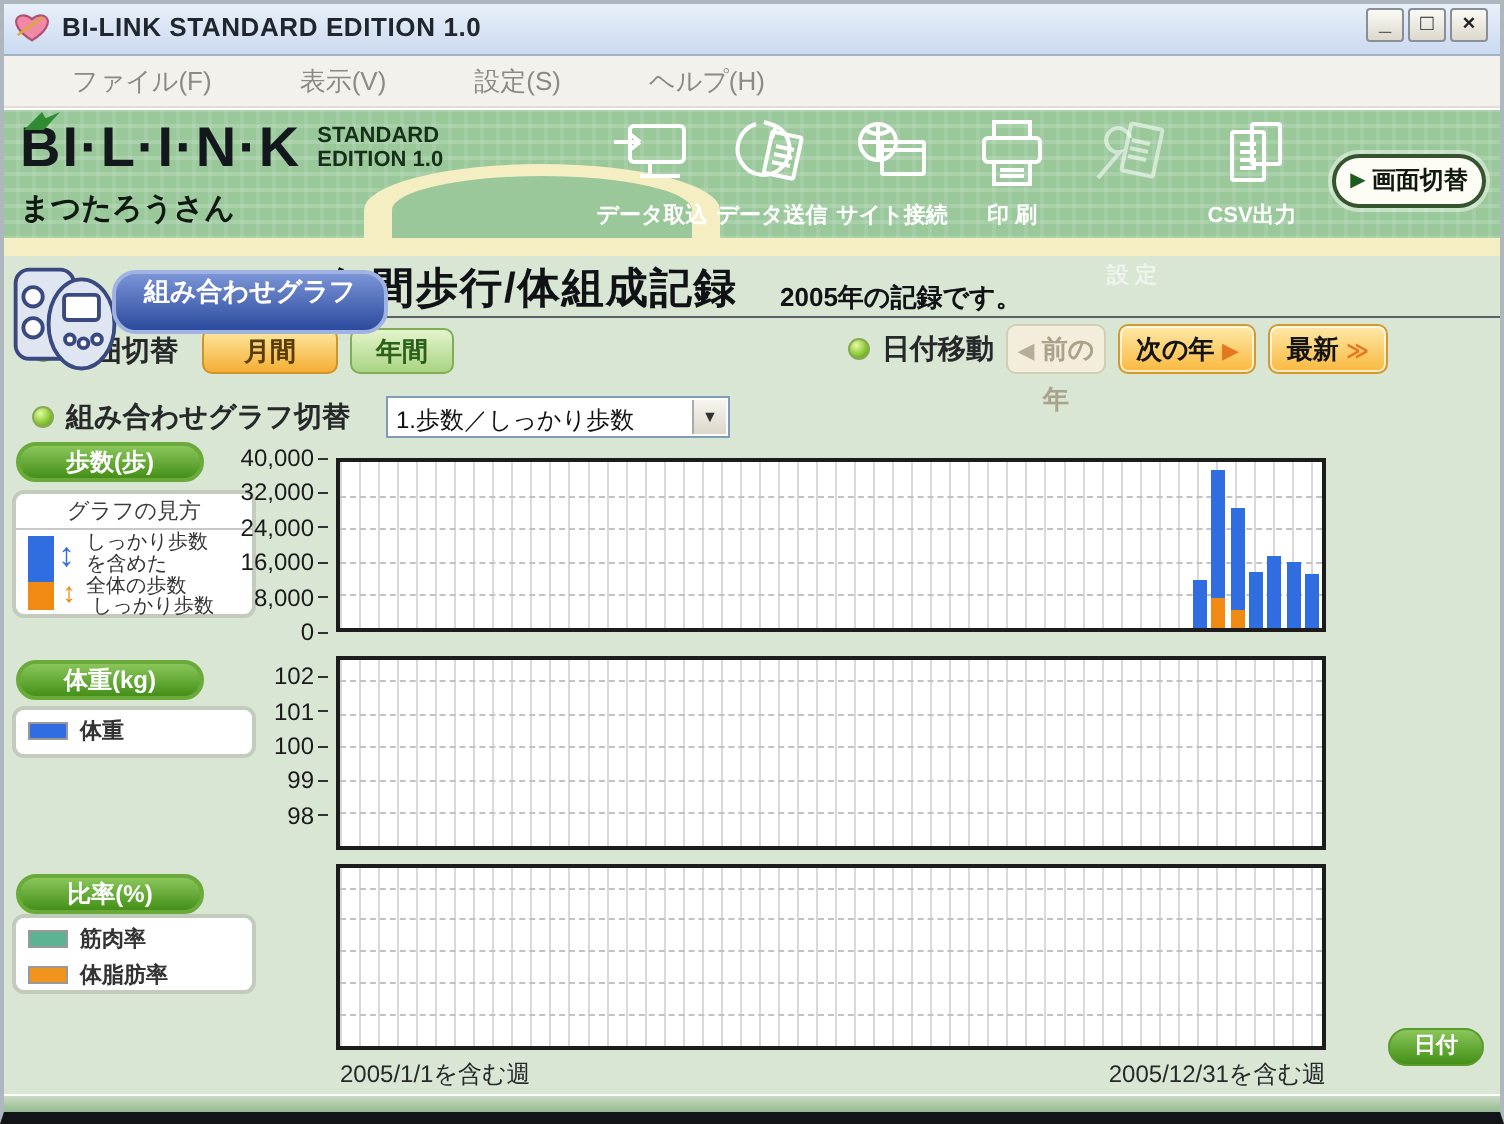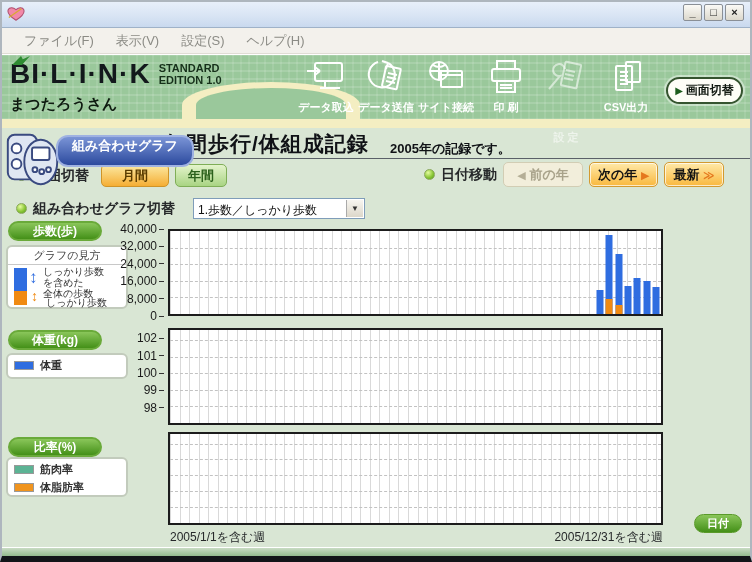--- a/index.html
+++ b/index.html
@@ -12,21 +12,21 @@
     background:linear-gradient(to bottom,#eaf1fb 0%,#d8e4f4 60%,#c9d9ee 100%);
     border-bottom:1px solid #9fb2c8; display:flex; align-items:center; padding-left:7px; }
   .titlebar .title { font-size:13px; color:#20262e; font-weight:bold; margin-left:6px; letter-spacing:.3px; }
   .winbtns { position:absolute; right:8px; top:4px; display:flex; gap:2px; }
   .winbtn { width:19px; height:17px; background:linear-gradient(#fbfaf6,#dcd8cc);
     border:1px solid #8a8f96; border-radius:2px; font-size:11px; line-height:14px; text-align:center;
     color:#222; font-weight:bold; cursor:default; }
 
   
   .menubar { position:absolute; left:0; top:28px; width:752px; height:26px; background:#f3f1ec;
-    border-bottom:1px solid #e0ddd5; display:flex; align-items:center; gap:2px; padding-left:14px; }
+    border-bottom:1px solid #e0ddd5; display:flex; align-items:center; gap:24px; padding-left:26px; }
   .menuitem { font-size:13px; color:#8b8b85; padding:3px 10px; }
 
   
   .header { position:absolute; left:0; top:54px; width:752px; height:74px;
     background-color:#9ac89b;
     background-image:repeating-linear-gradient(0deg, rgba(255,255,255,.14) 0 2px, rgba(0,0,0,0) 2px 8px),
                      repeating-linear-gradient(90deg, rgba(255,255,255,.10) 0 2px, rgba(0,0,0,0) 2px 8px);
     border-top:1px solid #fff; }
   .swoosh-band { position:absolute; left:0; bottom:0; width:752px; height:9px; background:#f4eec2; }
   .swoosh-hump { position:absolute; left:182px; bottom:0; width:178px; height:46px; background:#f4eec2;
@@ -65,21 +65,21 @@
     background:radial-gradient(circle at 35% 30%, #e6fca0, #8cc838 55%, #4e9a14); border:1px solid #8aa85a; display:inline-block; }
   .ctl-label { font-size:14px; font-weight:bold; color:#26282a; }
 
   .range-row { position:absolute; left:16px; top:164px; display:flex; align-items:center; gap:6px; }
   .btn { border-radius:5px; font-weight:bold; text-align:center; cursor:pointer; }
   .btn-month { width:68px; height:23px; line-height:21px; font-size:13px;
     background:linear-gradient(#fce9a2,#f5ae34); border:1px solid #cf9428; color:#5a3c00; }
   .btn-year { width:52px; height:23px; line-height:21px; font-size:13px;
     background:linear-gradient(#e4f4cc,#a9d483); border:1px solid #7fae57; color:#2c611c; }
   .datenav-row { position:absolute; left:424px; top:162px; display:flex; align-items:center; gap:6px; }
-  .btn-disabled { width:80px; height:25px; line-height:23px; font-size:13px; border-radius:5px;
+  .btn-disabled { width:50px; height:25px; line-height:23px; font-size:13px; border-radius:5px;
     background:#f2eedb; border:1px solid #d2cdb4; color:#a9a38b; }
   .btn-orange { height:25px; line-height:23px; font-size:13px; padding:0 8px; border-radius:5px;
     background:linear-gradient(#ffe9a8,#f9b83e); border:1px solid #d39a30; box-shadow:inset 0 0 0 1px rgba(255,255,255,.7); color:#141414; }
   .arr-or { color:#e5781e; font-size:11px; }
   .arr-gray { color:#b4ae96; font-size:11px; }
 
   .switch-row { position:absolute; left:16px; top:198px; display:flex; align-items:center; gap:6px; }
   .dropdown { position:relative; margin-left:12px; width:172px; height:21px; background:#fff;
     border:1px solid #7f9db9; font-size:12px; color:#111; cursor:pointer; }
   .dropdown .val { position:absolute; left:4px; top:3px; white-space:nowrap; }
@@ -122,20 +122,21 @@
 </head>
 <body>
 
 <div class="window">
 
   <div class="titlebar">
     <svg width="18" height="16" viewBox="0 0 20 18">
       <path d="M10 16 C-6 6 3 -2 10 4 C17 -2 26 6 10 16 Z" fill="#f288a8" stroke="#b05070" stroke-width="1.2"></path>
       <path d="M2 13 L16 3" stroke="#d8aa30" stroke-width="1.4"></path>
     </svg>
+    <span class="title">BI-LINK STANDARD EDITION 1.0</span>
     <div class="winbtns">
       <div class="winbtn">_</div>
       <div class="winbtn">□</div>
       <div class="winbtn">×</div>
     </div>
   </div>
 
   <div class="menubar">
     <span class="menuitem">ファイル(F)</span>
     <span class="menuitem">表示(V)</span>

